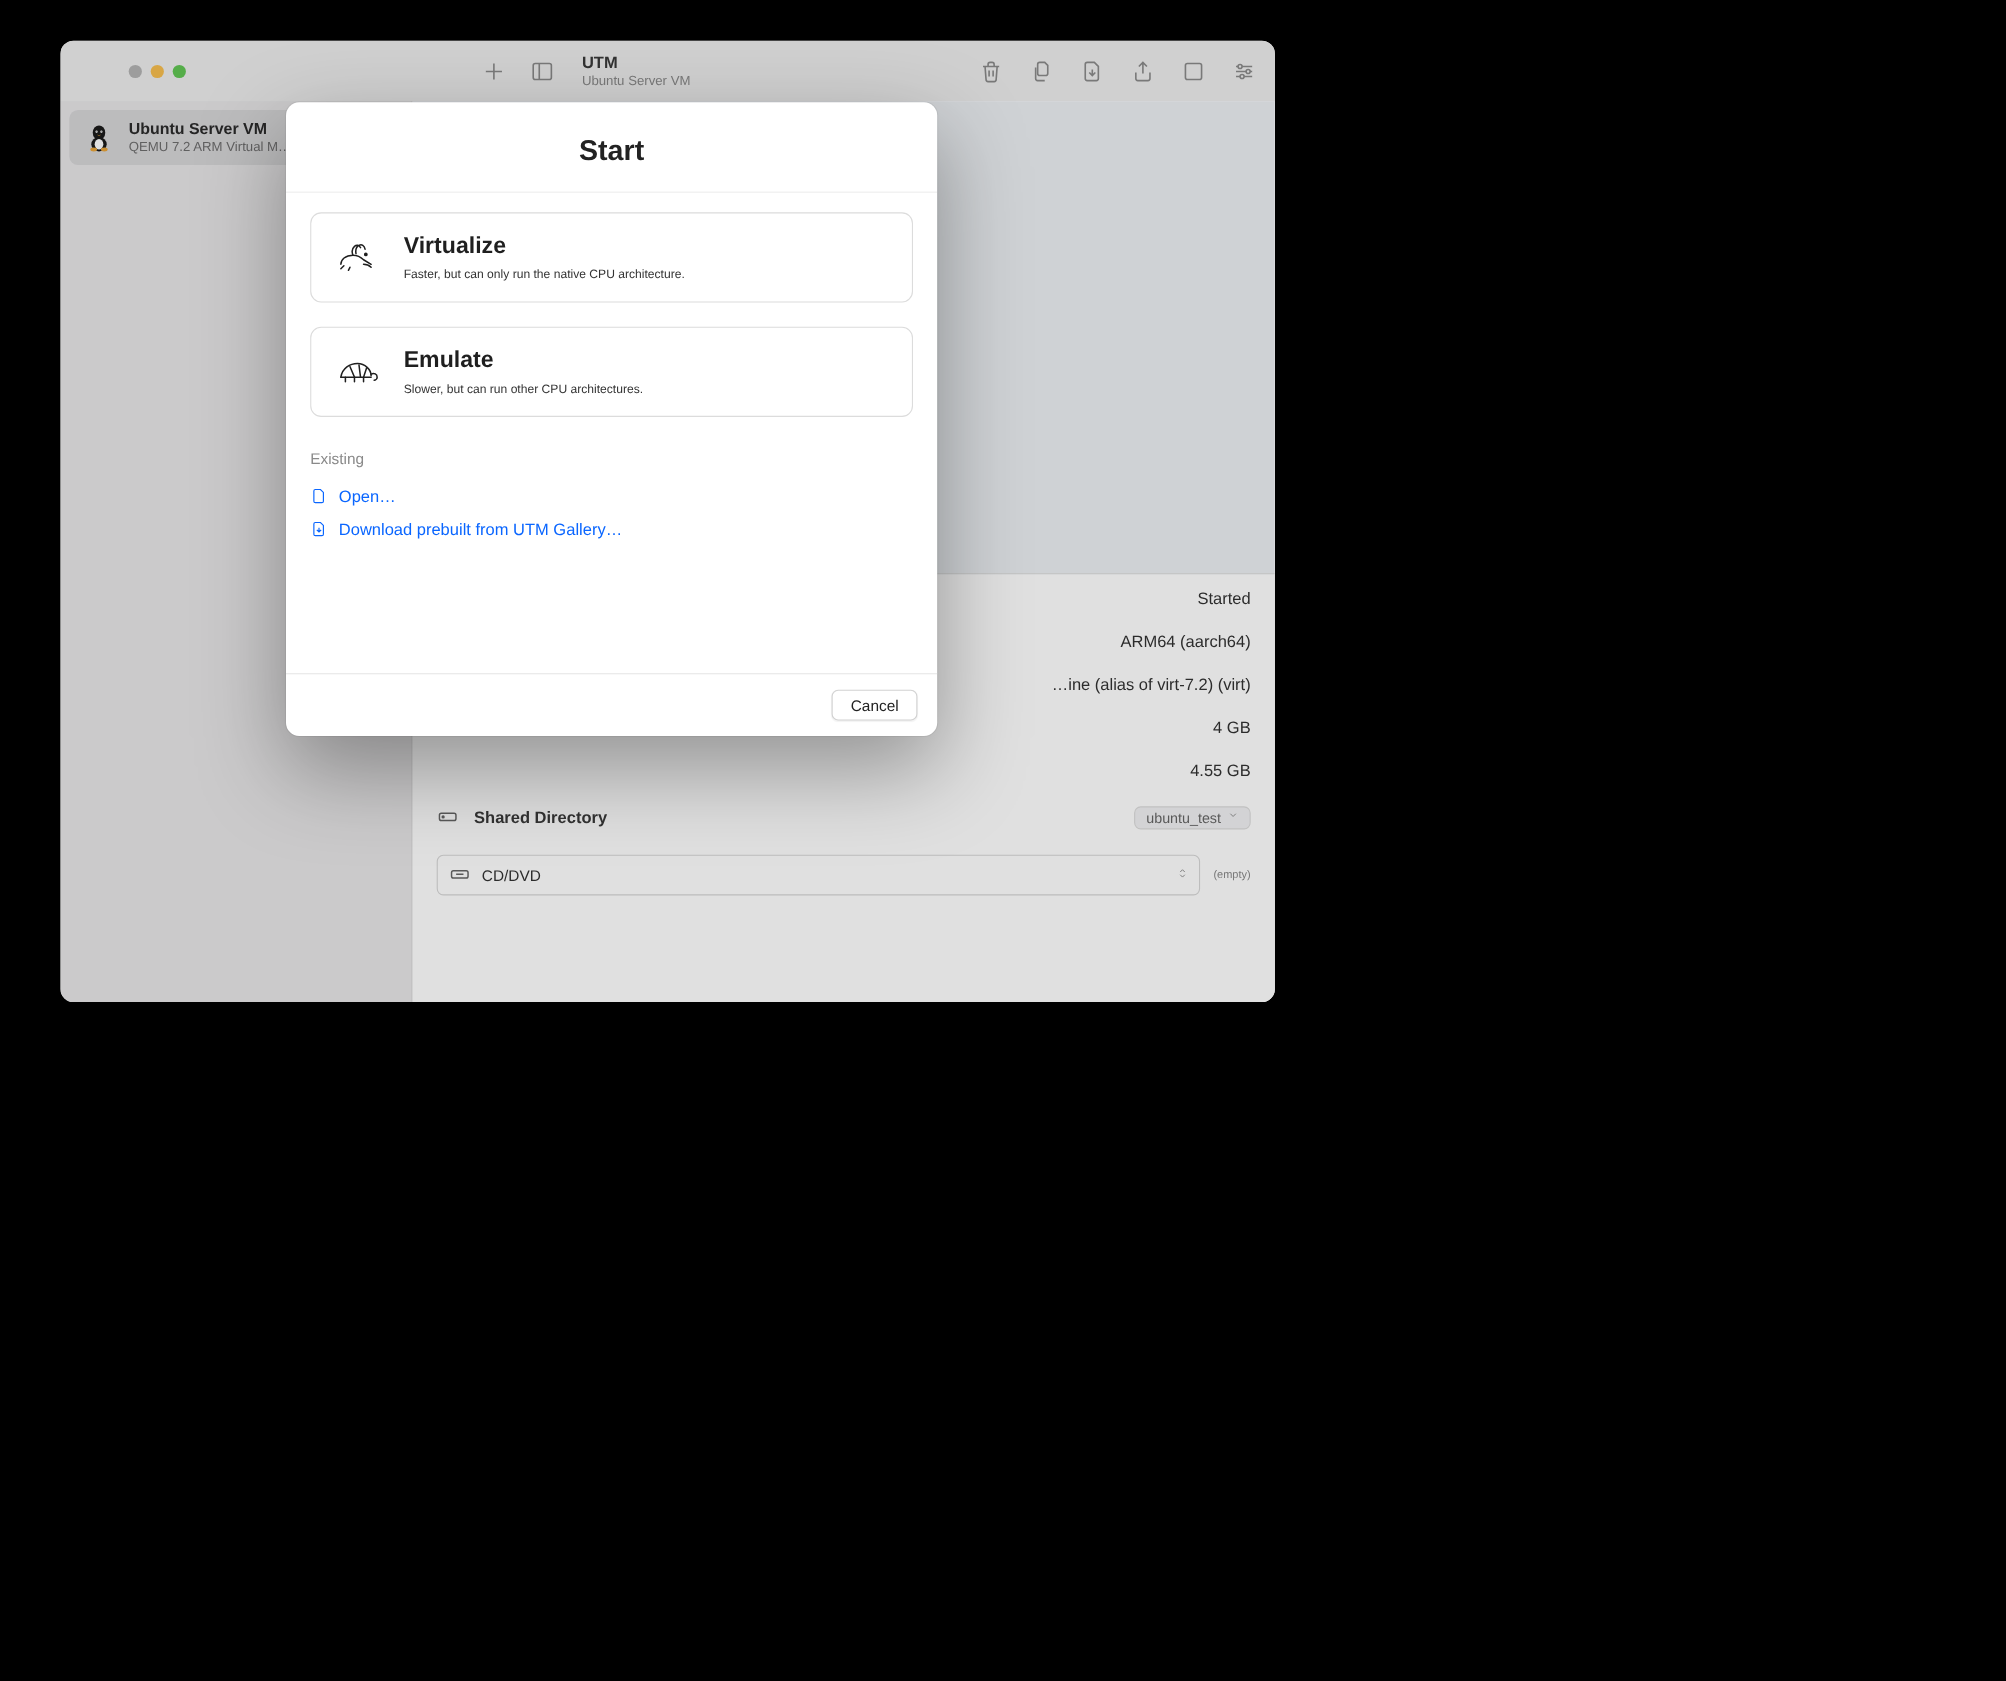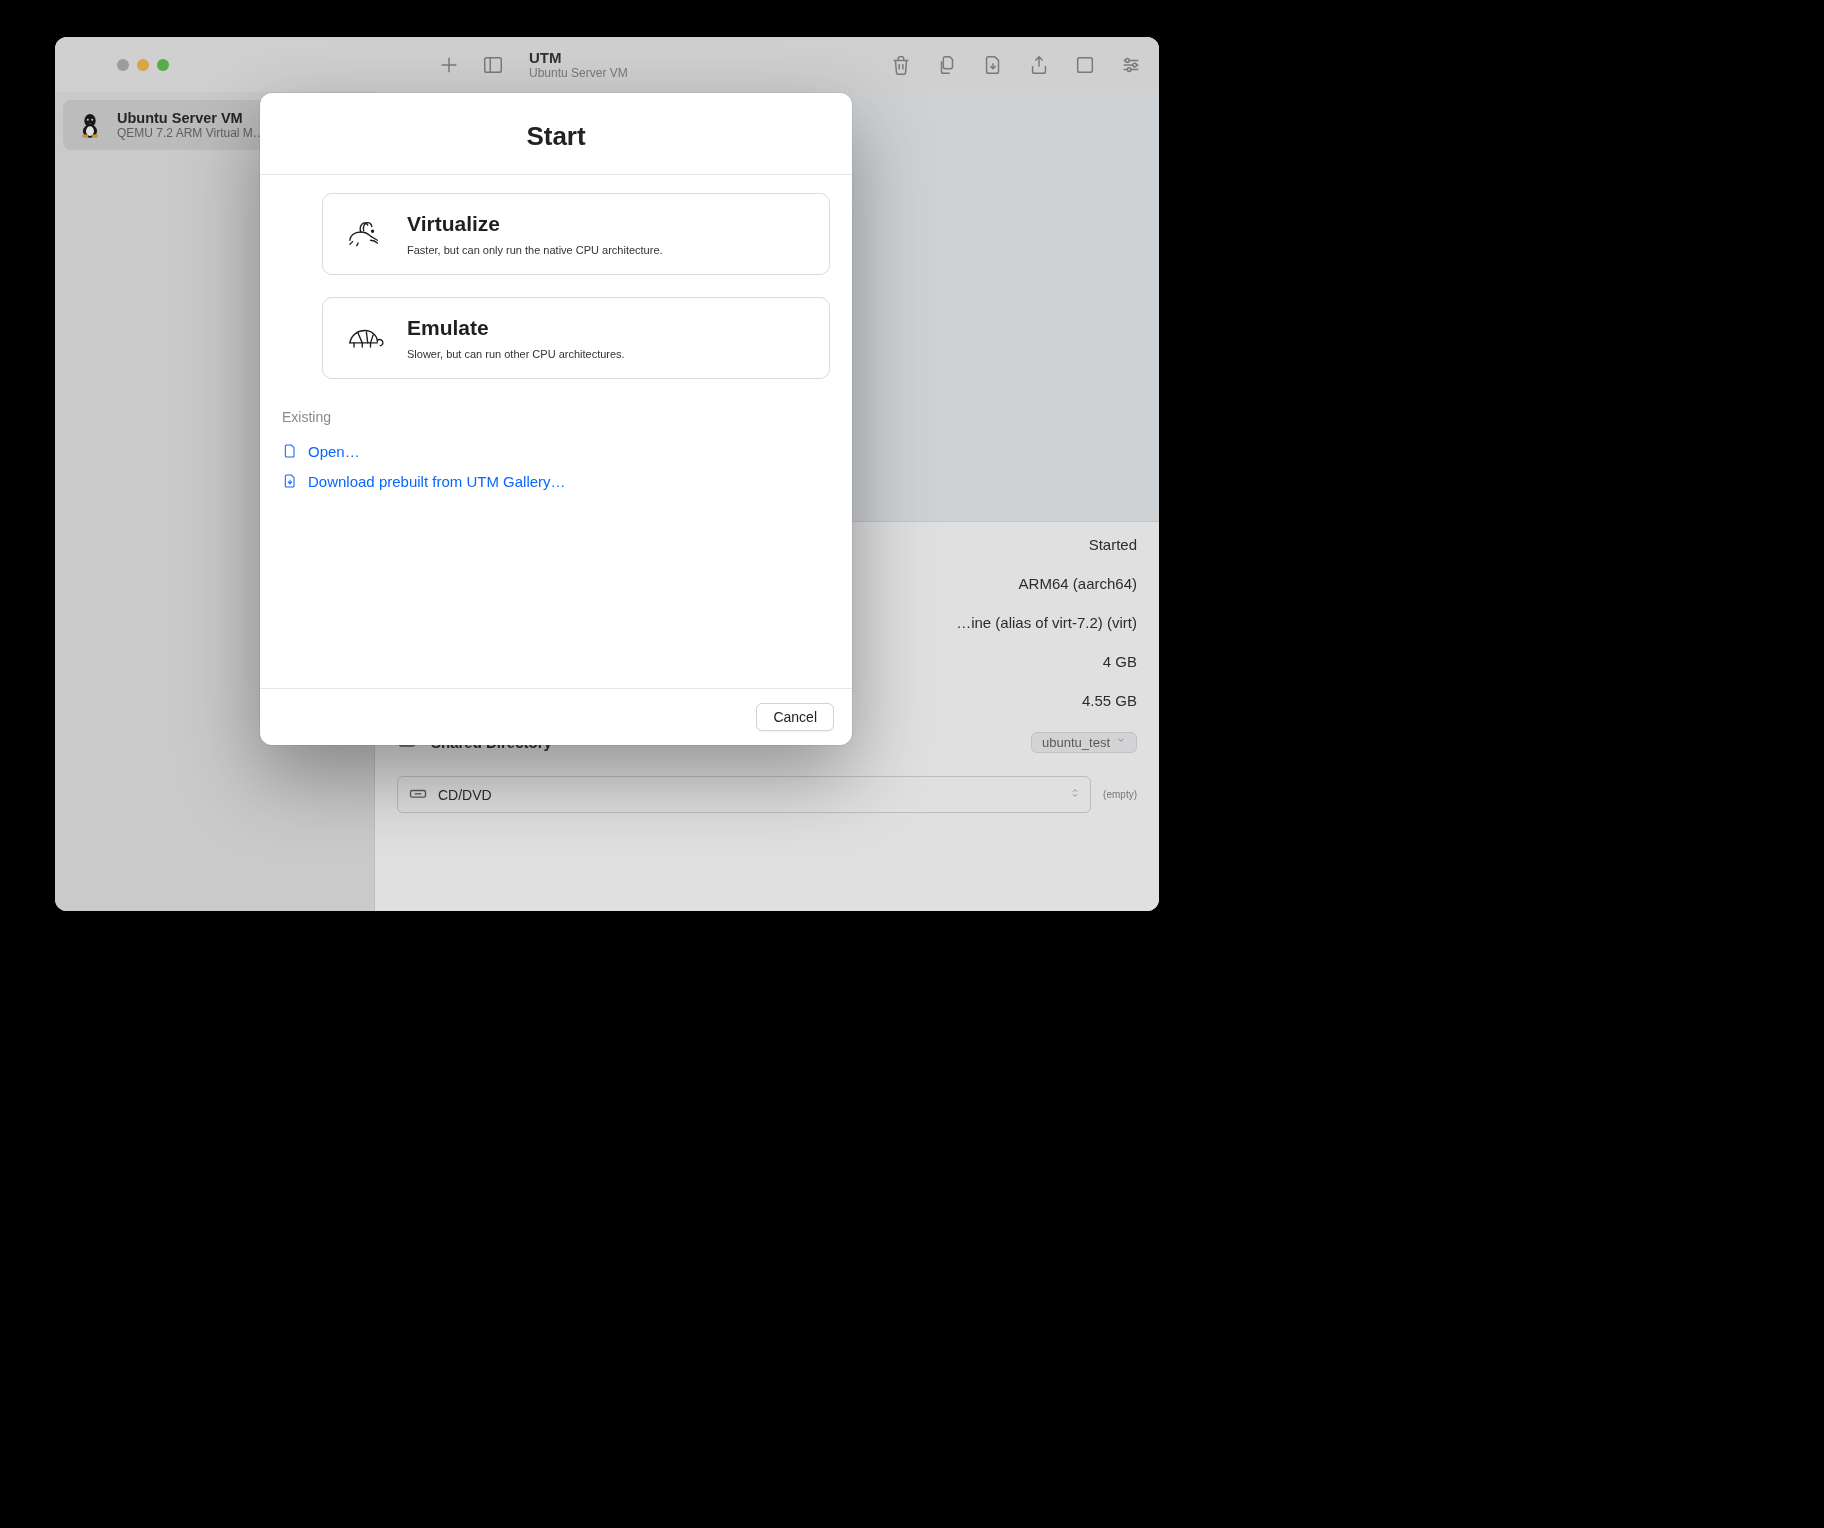--- a/index.html
+++ b/index.html
@@ -169,21 +169,21 @@
   }
   .cd-select .chev { margin-left:auto; color:#888; }
   .empty-label { color:#888; font-size:10px; }
 
   
   .modal {
     position: absolute;
     left: 260px;
     top: 93px;
     width: 592px;
-    height: 652px;
+    height: 576px;
     background: #fff;
     border-radius: 12px;
     box-shadow: 0 30px 80px rgba(0,0,0,.35), 0 0 0 1px rgba(0,0,0,.05);
     z-index: 10;
     display: flex;
     flex-direction: column;
     overflow: hidden;
   }
   .modal-title {
     text-align: center;
@@ -206,21 +206,20 @@
     height:1px; background:#e6e6e6; margin: 0 -22px 18px;
   }
   .option-card {
     border: 1px solid #dcdcdc;
     border-radius: 10px;
     padding: 18px 20px 18px 18px;
     display:flex;
     gap: 18px;
     margin-bottom: 22px;
     cursor: pointer;
-    margin-left: 40px;
   }
   .option-card .icon {
     width: 48px; height: 40px;
     display:flex; align-items:center; justify-content:center;
   }
   .option-card .icon svg { width: 44px; height: 36px; stroke:#1f1f1f; fill:none; stroke-width:2; stroke-linecap:round; stroke-linejoin:round; }
   .option-card .oc-title {
     font-size: 21px; font-weight: 600; color:#1f1f1f; margin-bottom: 8px;
   }
   .option-card .oc-sub {

